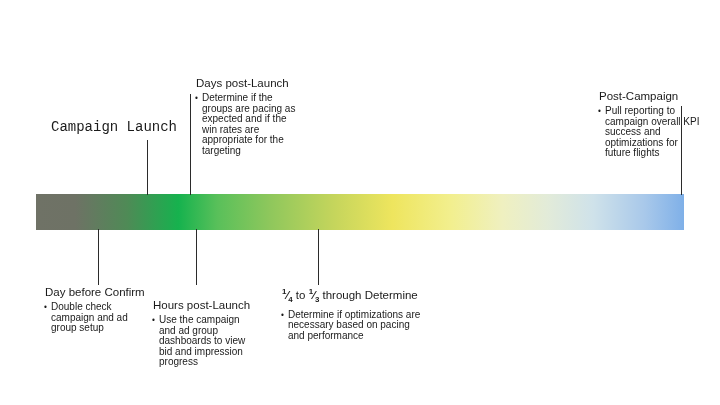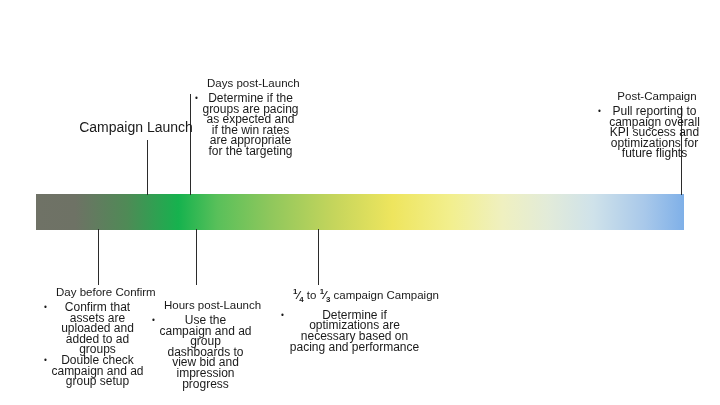--- a/index.html
+++ b/index.html
@@ -48,41 +48,40 @@
   }
 
   
   .node {
     position: absolute;
   }
   .node-title {
     font-size: 11.5px;
     color: #1a1a1a;
     line-height: 14px;
-    margin: 0 0 3px 12px;
+    margin: 0 0 3px 1px;
     white-space: nowrap;
-    text-align: center;
   }
   .node-title.big {
     font-size: 14px;
     line-height: 17px;
+    font-family: Liberation Mono, monospace;
   }
   .bullets {
     list-style: none;
     margin: 0;
     padding: 0;
   }
   .bullets li {
     position: relative;
-    font-size: 12px;
+    font-size: 10px;
     line-height: 10.6px;
     color: #1a1a1a;
     padding-left: 7px;
     margin-bottom: 0;
-    text-align: center;
   }
   .bullets li:before {
     content: "\2022";
     position: absolute;
     left: 0;
     top: 0;
     font-size: 8.3px;
     line-height: 10.6px;
     color: #1a1a1a;
   }
@@ -121,34 +120,33 @@
   <div class="node" style="left:598px; top:89px; width:106px;">
     <p class="node-title">Post-Campaign</p>
     <ul class="bullets">
       <li>Pull reporting to campaign overall KPI success and optimizations for future flights</li>
     </ul>
   </div>
 
   <div class="node" style="left:44px; top:285px; width:100px;">
     <p class="node-title">Day before Confirm</p>
     <ul class="bullets">
-      <li>Confirm that assets are uploaded and added to ad groups</li>
       <li>Double check campaign and ad group setup</li>
     </ul>
   </div>
 
   <div class="node" style="left:152px; top:298px; width:100px;">
     <p class="node-title">Hours post-Launch</p>
     <ul class="bullets">
       <li>Use the campaign and ad group dashboards to view bid and impression progress</li>
     </ul>
   </div>
 
   <div class="node" style="left:281px; top:285px; width:140px;">
     <p class="node-title">
-      <span class="frac"><sup>1</sup>⁄<sub>4</sub></span><span> to </span><span class="frac"><sup>1</sup>⁄<sub>3</sub></span><span> campaign Campaign</span>
+      <span class="frac"><sup>1</sup>⁄<sub>4</sub></span><span> to </span><span class="frac"><sup>1</sup>⁄<sub>3</sub></span><span> through Determine</span>
     </p>
     <ul class="bullets">
       <li>Determine if optimizations are necessary based on pacing and performance</li>
     </ul>
   </div>
 
 </div>
 
 </body></html>

